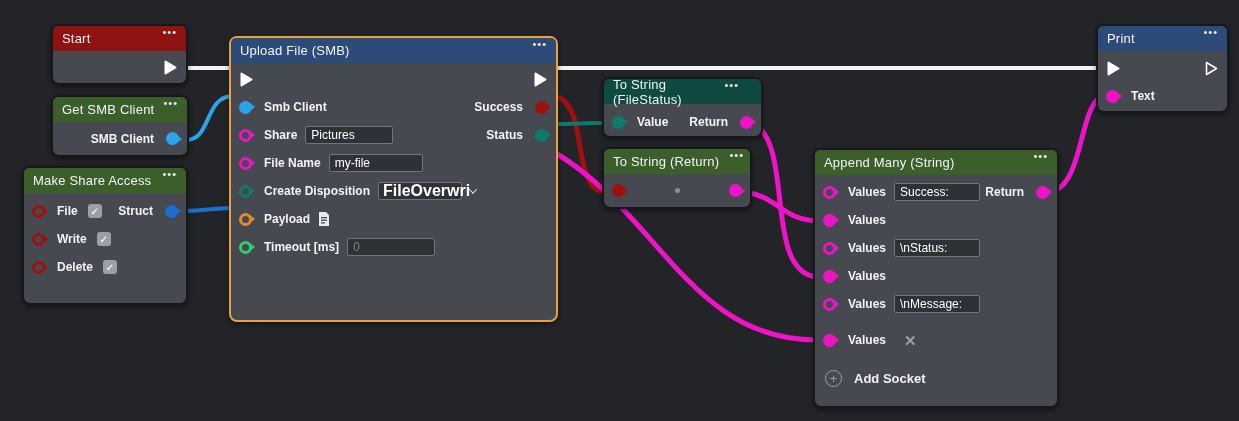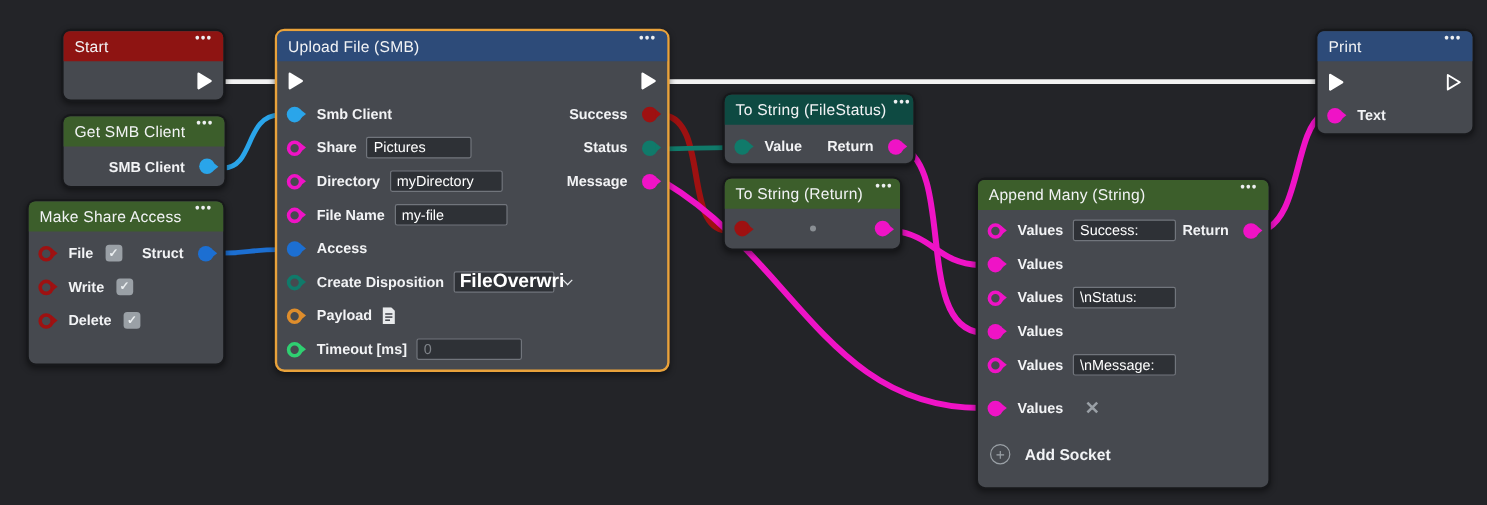--- a/index.html
+++ b/index.html
@@ -125,21 +125,21 @@
     <div class="row">
       <span class="port hollow p-dred"></span>
       <span class="lbl">Delete</span>
       <span class="cb">
           <span>✓</span>
         </span>
     </div>
   </div>
 </div>
 
-<div class="node selected" style="left:229px;top:24px;width:329px;height:286px">
+<div class="node selected" style="left:229px;top:36px;width:329px;height:286px">
   <div class="header hdr-navy">
     <span>Upload File (SMB)</span>
     <span class="menu">•••</span>
   </div>
   <div class="body" style="padding-top:2px">
     <div class="row" style="justify-content:space-between">
       <svg class="exec" width="15" height="17" viewBox="0 0 15 17">
         <path d="M2.5 2.5 L12.5 8.5 L2.5 14.5 Z" fill="#fff" stroke="#fff" stroke-width="2" stroke-linejoin="round"></path>
       </svg>
       <svg class="exec" width="15" height="17" viewBox="0 0 15 17">
@@ -154,33 +154,22 @@
     </div>
     <div class="row">
       <span class="port hollow p-mag"></span>
       <span class="lbl">Share</span>
       <input class="field w88" value="Pictures" style="">
       <span class="sp lbl-r">Status</span>
       <span class="port filled p-teal"></span>
     </div>
     <div class="row">
       <span class="port hollow p-mag"></span>
-      <span class="lbl">Directory</span>
-      <input class="field w94" value="myDirectory" style="">
-      <span class="sp lbl-r">Message</span>
-      <span class="port filled p-mag"></span>
-    </div>
-    <div class="row">
-      <span class="port hollow p-mag"></span>
       <span class="lbl">File Name</span>
       <input class="field w94" value="my-file" style="">
-    </div>
-    <div class="row">
-      <span class="port filled p-blue"></span>
-      <span class="lbl">Access</span>
     </div>
     <div class="row">
       <span class="port hollow p-teal"></span>
       <span class="lbl">Create Disposition</span>
       <span class="select">
         <span>FileOverwri</span>
         <span class="chev"></span>
       </span>
     </div>
     <div class="row">
@@ -195,21 +184,21 @@
     </div>
     <div class="row">
       <span class="port hollow p-green"></span>
       <span class="lbl">Timeout [ms]</span>
       <input class="field w88" placeholder="0" style="">
     </div>
   </div>
 </div>
 
 <div class="node" style="left:602px;top:77px;width:161px;height:61px">
-  <div class="header hdr-teal" style="padding-right:2px">
+  <div class="header hdr-teal" style="padding-right:22px">
     <span>To String (FileStatus)</span>
     <span class="menu">•••</span>
   </div>
   <div class="body" style="padding-top:4px">
     <div class="row">
       <span class="port filled p-teal"></span>
       <span class="lbl">Value</span>
       <span class="sp lbl-r">Return</span>
       <span class="port filled p-mag"></span>
     </div>

